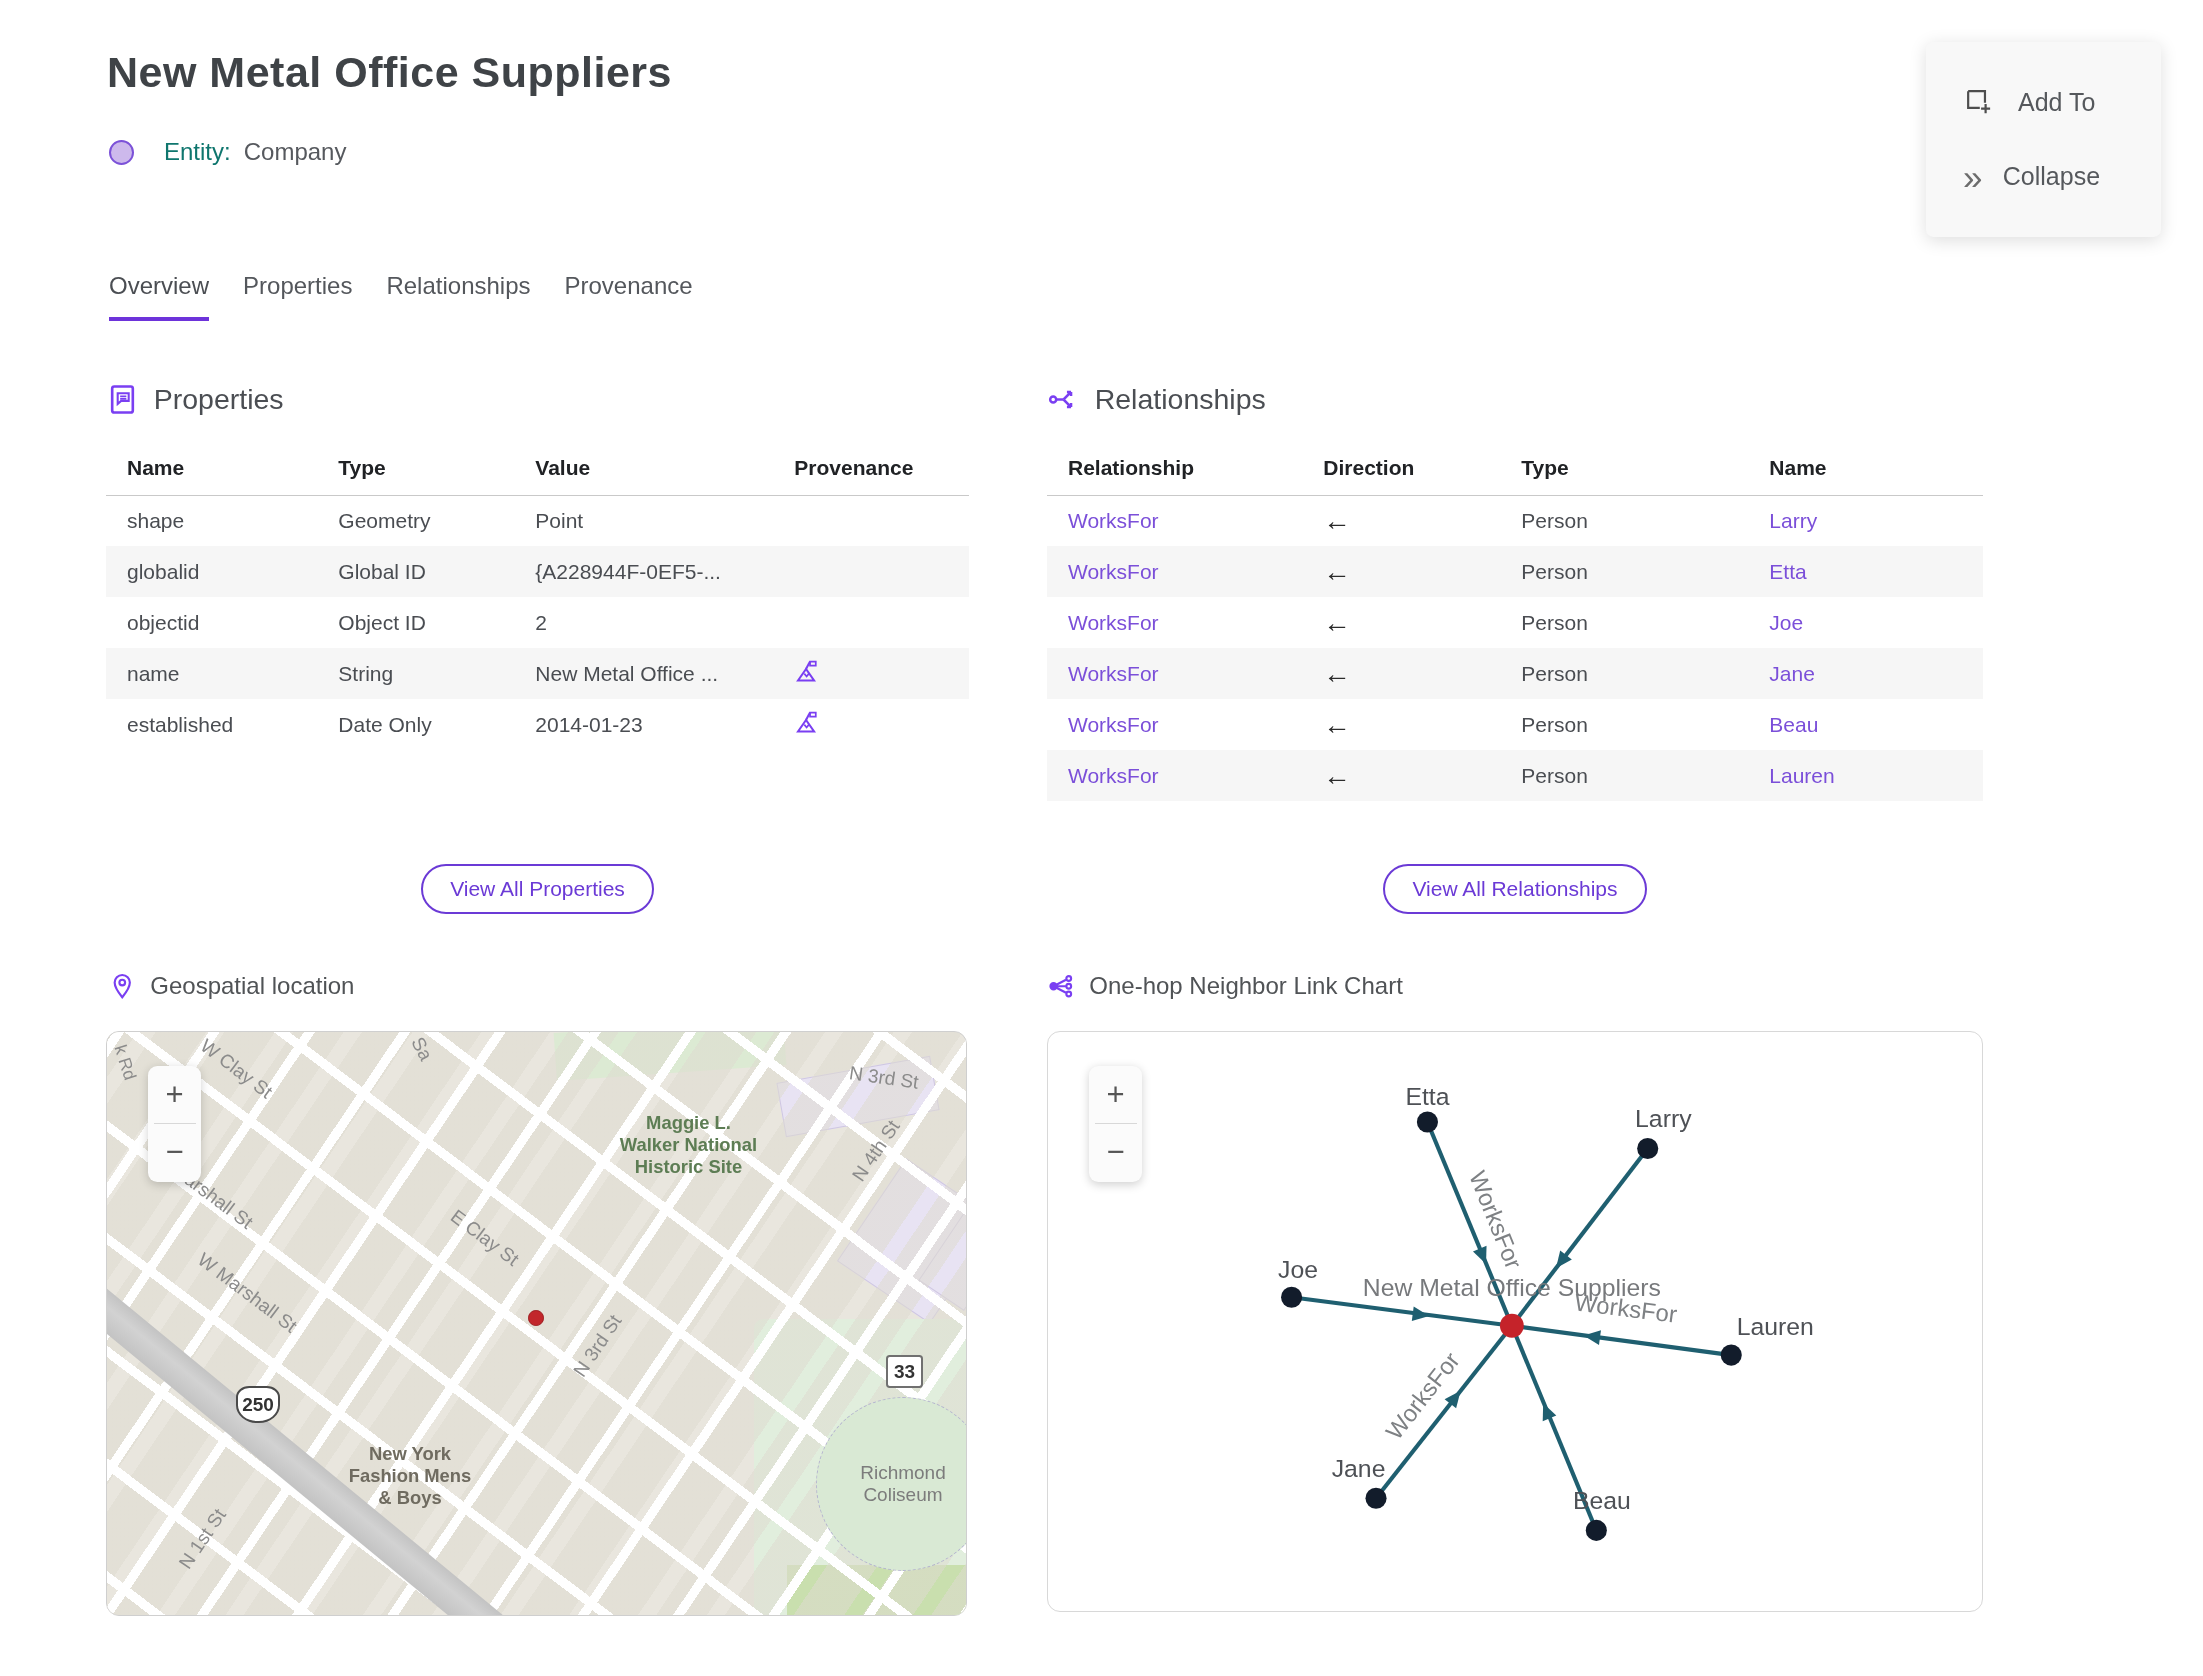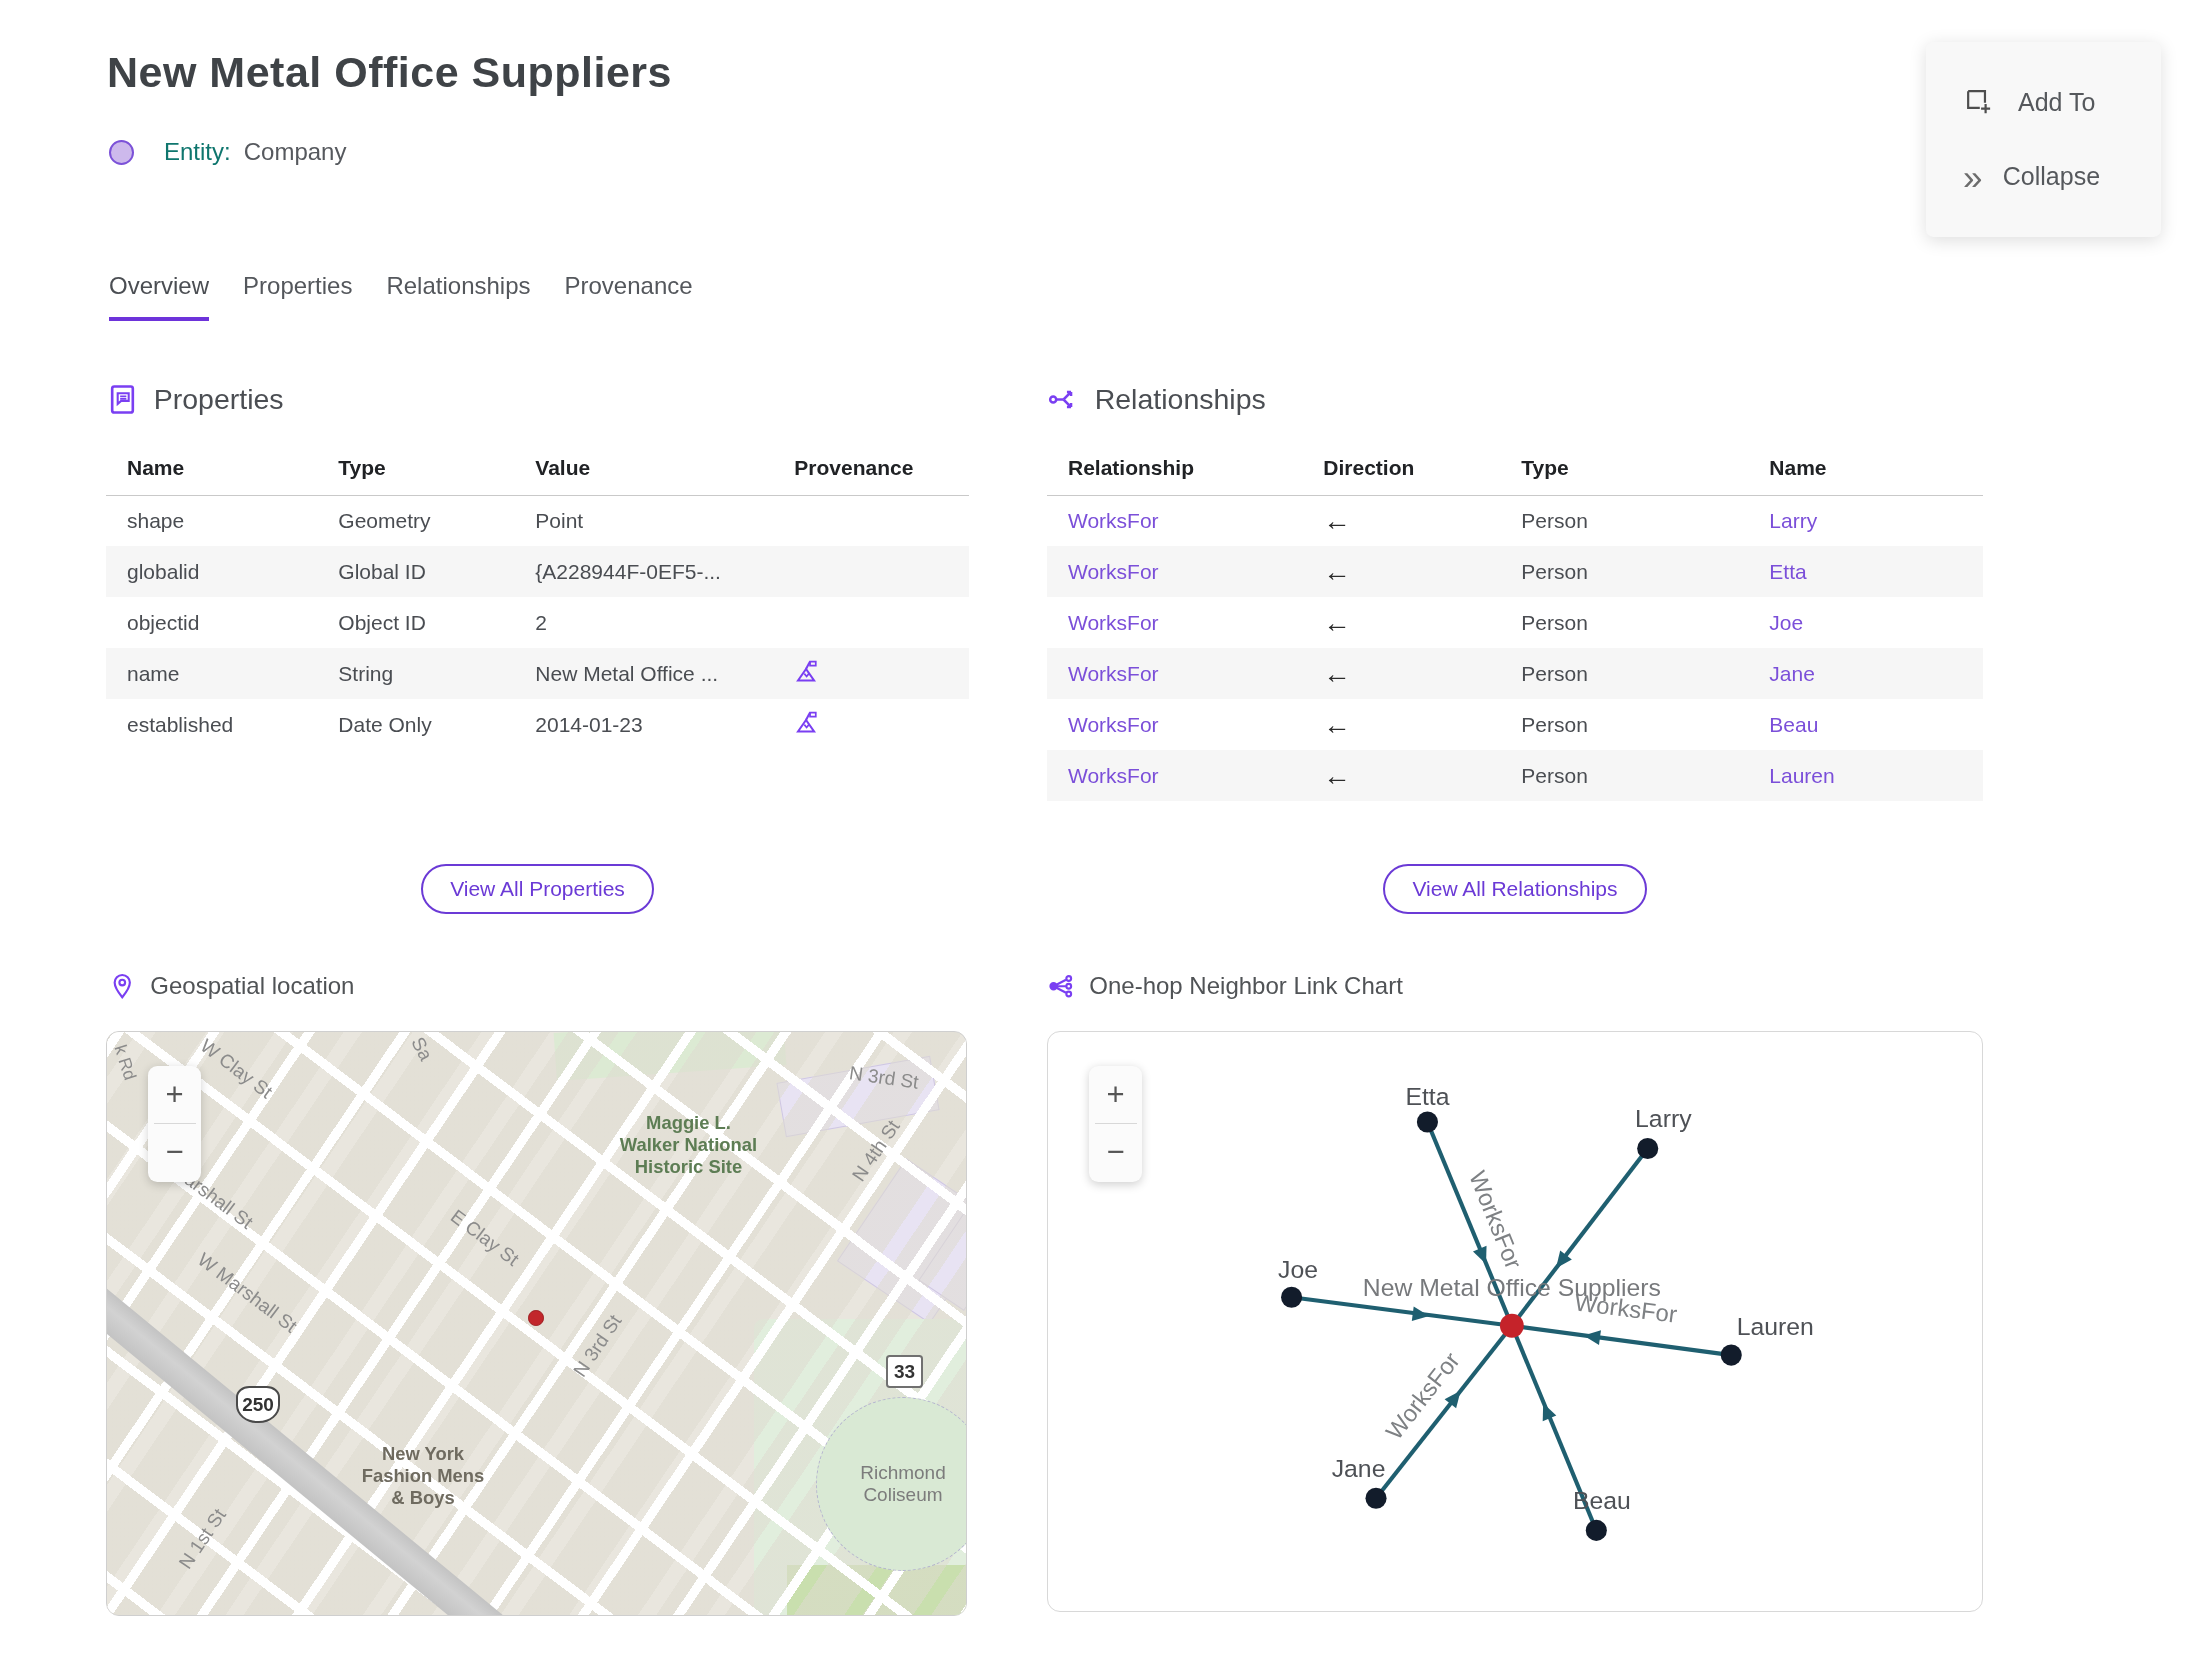--- a/index.html
+++ b/index.html
@@ -320,21 +320,21 @@
       <div class="maplabel" style="left:303px; top:5.5px; transform:rotate(62deg); font-size:19px;">Sa</div>
       <div class="maplabel" style="left:72px; top:158px; transform:rotate(37deg); font-size:19px;">arshall St</div>
       <div class="maplabel" style="left:338px; top:195px; transform:rotate(37deg); font-size:19px;">E Clay St</div>
       <div class="maplabel" style="left:81px; top:250px; transform:rotate(37deg); font-size:19px;">W Marshall St</div>
       <div class="maplabel" style="left:742px; top:35px; transform:rotate(8deg); font-size:19px; color:#8a8a8a;">N 3rd St</div>
       <div class="maplabel" style="left:735px; top:108px; transform:rotate(-56deg); font-size:19px;">N 4th St</div>
       <div class="maplabel pre poi-green" style="left:478px; top:80px; width:207px;">Maggie L.
 Walker National
 Historic Site</div>
       <div class="maplabel" style="left:456px; top:303px; transform:rotate(-56deg); font-size:19px;">N 3rd St</div>
-      <div class="maplabel pre poi-gray" style="left:222px; top:411px; width:188px;">New York
+      <div class="maplabel pre poi-gray" style="left:209px; top:411px; width:188px;">New York
 Fashion Mens
 &amp; Boys</div>
       <div class="maplabel" style="left:62px; top:496px; transform:rotate(-56deg); font-size:19px;">N 1st St</div>
       <div class="maplabel festival-label" style="left:735px; top:549px;">Festival Park</div>
 
       <div class="shield shield-us">250</div>
       <div class="shield shield-sq">33</div>
 
       <div class="map-marker"></div>
     </div>

